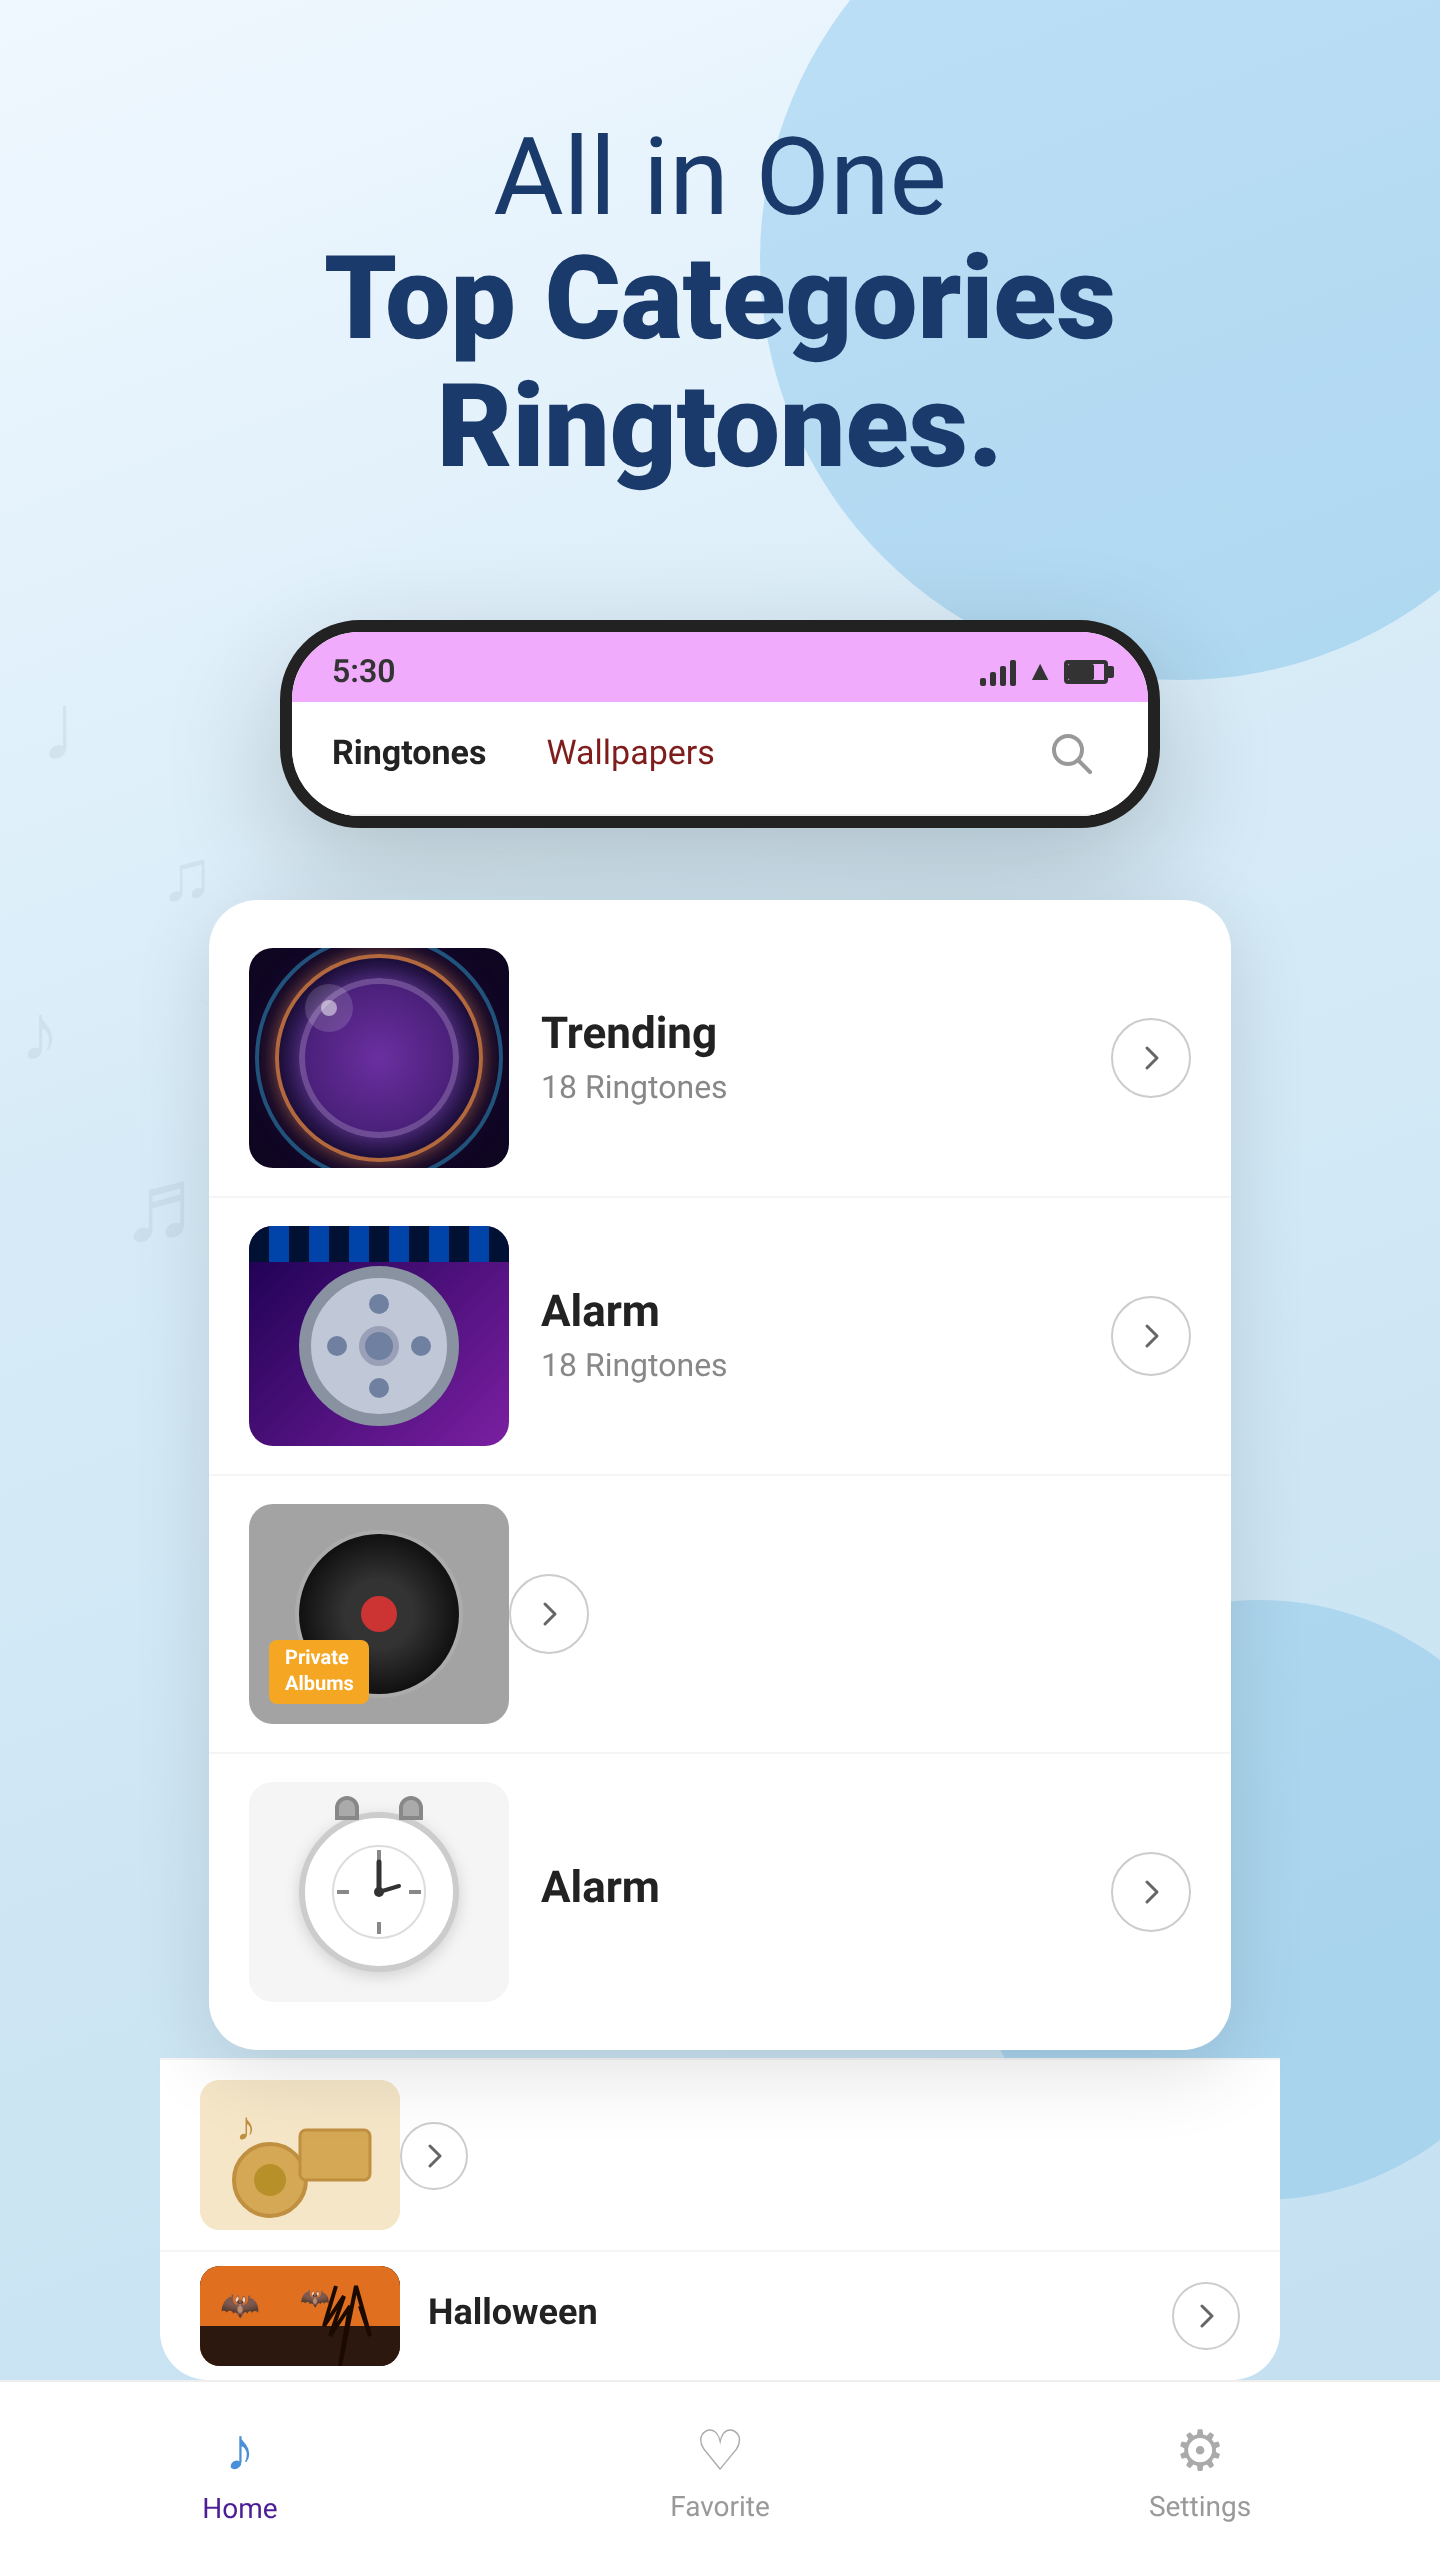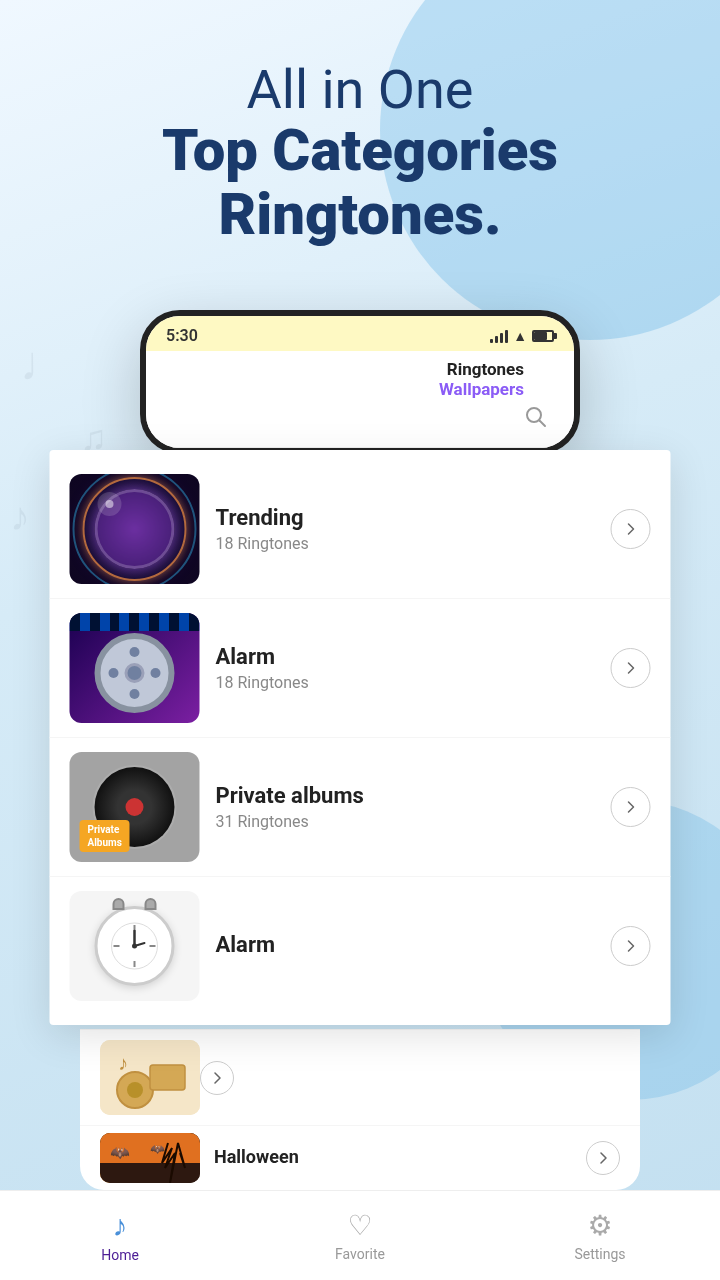--- a/index.html
+++ b/index.html
@@ -95,21 +95,21 @@
       overflow: hidden;
       box-shadow: 0 20px 60px rgba(0,0,0,0.2);
       z-index: 5;
     }
 
     .phone-status-bar {
       display: flex;
       justify-content: space-between;
       align-items: center;
       padding: 10px 20px 6px;
-      background: #fef9c3;
+      background: #f0abfc;
     }
 
     .phone-time {
       font-size: 16px;
       font-weight: 600;
       color: #333;
     }
 
     .phone-icons {
       display: flex;
@@ -158,57 +158,56 @@
     .battery-fill {
       width: 70%;
       height: 100%;
       background: #333;
       border-radius: 1px;
     }
 
     
     .phone-tabs {
       display: flex;
-      align-items: flex-end;
+      align-items: center;
       padding: 8px 20px 12px;
       border-bottom: 1px solid #f0f0f0;
       background: white;
-      flex-direction: column;
     }
 
     .phone-tab {
       font-size: 17px;
       font-weight: 700;
       color: #222;
       margin-right: 30px;
     }
 
     .phone-tab.inactive {
-      font-weight: 700;
-      color: #8b5cf6;
+      font-weight: 400;
+      color: #7f1d1d;
     }
 
     .phone-search-btn {
       margin-left: auto;
       width: 36px;
       height: 36px;
       display: flex;
       align-items: center;
       justify-content: center;
     }
 
     
     .cards-container {
       position: absolute;
       top: 450px;
       left: 50%;
       transform: translateX(-50%);
-      width: 621px;
+      width: 511px;
       background: white;
-      border-radius: 4px;
+      border-radius: 24px;
       padding: 10px 0;
       box-shadow: 0 10px 40px rgba(0,0,0,0.12);
       z-index: 20;
     }
 
     .category-item {
       display: flex;
       align-items: center;
       padding: 14px 20px;
       cursor: pointer;
@@ -576,24 +575,20 @@
   </div>
 
   <div class="category-item">
     <div class="category-thumb thumb-private" style="position:relative; display:flex; align-items:center; justify-content:center;">
       <div class="vinyl-record">
         <div style="position:absolute; inset:-2px; border-radius:50%; border:2px solid rgba(255,255,255,0.1);"></div>
         <div class="vinyl-center"></div>
       </div>
       <div class="private-label">Private<br>Albums</div>
     </div>
-    <div class="category-info">
-      <div class="category-name">Private albums</div>
-      <div class="category-count">31 Ringtones</div>
-    </div>
     <div class="arrow-btn">
       <svg width="14" height="14" viewBox="0 0 14 14" fill="none">
         <path d="M5 2l5 5-5 5" stroke="#666" stroke-width="1.5" stroke-linecap="round" stroke-linejoin="round"></path>
       </svg>
     </div>
   </div>
 
   <div class="category-item">
     <div class="category-thumb thumb-alarm" style="display:flex; align-items:center; justify-content:center;">
       <div style="position:relative;">

